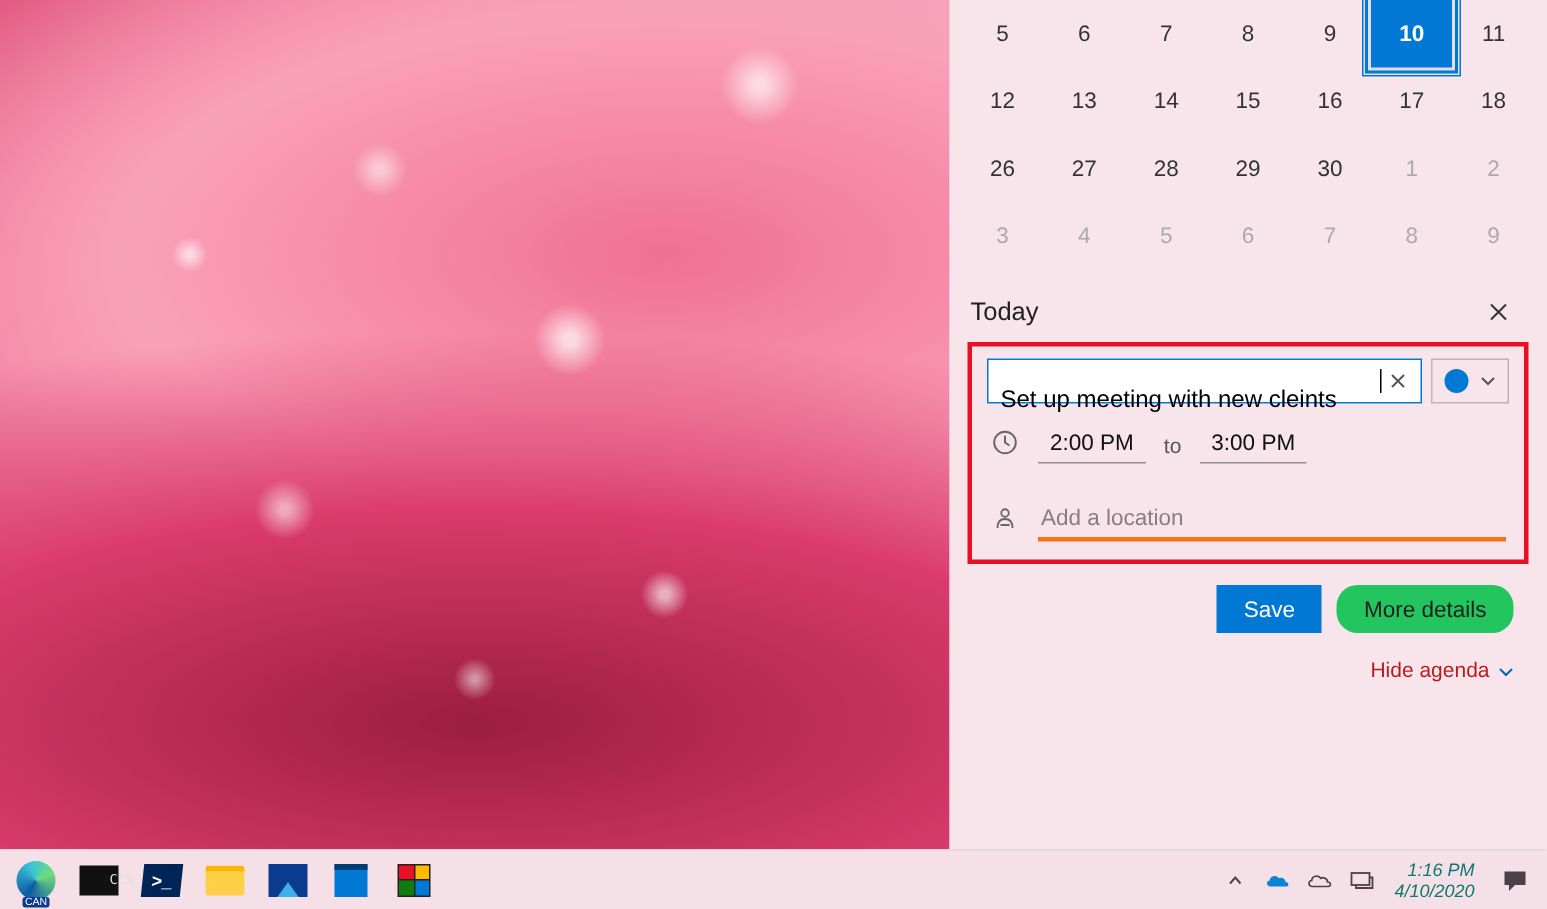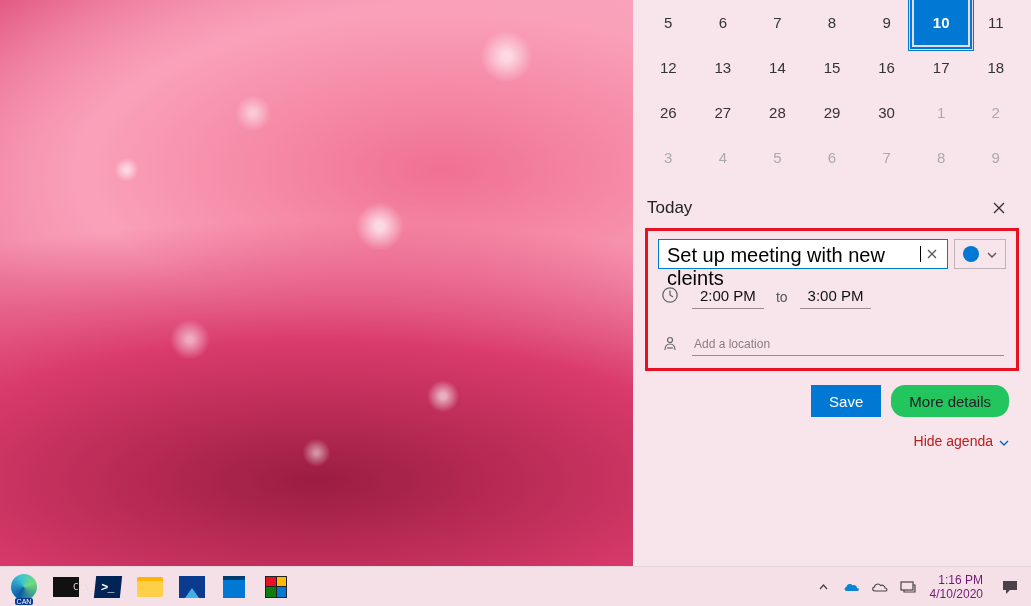--- a/index.html
+++ b/index.html
@@ -54,41 +54,41 @@
   
   .event-form {
     margin: 6px 4px 0 4px; padding: 8px 10px 12px 10px;
     border: 3px solid #e81123;
   }
   .title-row { display:flex; align-items:center; gap:6px; }
   .title-input-wrap {
     flex:1; display:flex; align-items:center; background:#fff;
     border:1px solid #0078d4; height:30px; padding:0 4px 0 8px;
   }
-  .title-input { flex:1; border:none; outline:none; font-size:20px; background:transparent;margin-top:26px; }
+  .title-input { flex:1; border:none; outline:none; font-size:16px; background:transparent;margin-top:26px; }
   .title-caret { width:1px; height:16px; background:#000; margin-left:-1px; animation: blink 1s step-end infinite; }
   @keyframes blink { 50% { opacity: 0; } }
   .title-clear { width:22px; height:22px; display:flex; align-items:center; justify-content:center; font-size:12px; color:#444; cursor:pointer; }
   .category-picker {
     display:flex; align-items:center; gap:8px; height:30px; padding:0 8px;
     border:1px solid #bdb2b7; cursor:pointer;
   }
   .category-dot { width:16px; height:16px; border-radius:50%; background:#0078d4; }
   .chevron { font-size:11px; color:#444; }
 
   .time-row { display:flex; align-items:center; gap:12px; margin-top:16px; padding-left:2px; }
   .clock-icon { width:20px; text-align:center; color:#555; }
   .time-field { font-size:15px; color:#111; border-bottom:1px solid #9a8d92; padding:2px 8px 4px 8px; cursor:pointer; }
   .to-label { font-size:14px; color:#555; }
 
   .location-row { display:flex; align-items:center; gap:12px; margin-top:24px; padding:0 2px 0 2px; }
   .location-icon { width:20px; text-align:center; color:#555; }
   .location-input {
-    flex:1; border:none; border-bottom:1px solid #f97316; background:transparent;
-    font-size:12px; padding:4px 2px; color:#1d4ed8; outline:none;
+    flex:1; border:none; border-bottom:3px solid #f97316; background:transparent;
+    font-size:15px; padding:4px 2px; color:#1d4ed8; outline:none;
   }
   .location-input::placeholder { color:#8a7d82; }
 
   
   .button-row { display:flex; justify-content:flex-end; gap:10px; margin:14px 14px 0 0;align-items:center; }
   .btn { height:32px; padding:0 18px; font-size:15px; border:none; cursor:pointer; }
   .btn-primary { background:#0078d4; color:#fff; }
   .btn-secondary { background:#22c55e; color:#222;border-radius:14px; }
 
   .hide-agenda { display:flex; justify-content:flex-end; align-items:flex-start; gap:6px; margin:16px 14px 0 0; color:#b91c1c; font-size:14px; cursor:pointer; }
@@ -98,21 +98,21 @@
     position:absolute; left:0; bottom:0; width:100%; height:40px;
     background: rgba(245, 223, 231, 0.92);
     display:flex; align-items:center; justify-content:space-between;
     border-top:1px solid #e3d5dc;
   }
   .taskbar-left { display:flex; align-items:center; gap:2px; padding-left:4px; }
   .tb-item { width:40px; height:40px; display:flex; align-items:center; justify-content:center; cursor:pointer; }
   .taskbar-right { display:flex; align-items:center; gap:4px; padding-right:4px; }
   .tray-icon { width:24px; height:40px; display:flex; align-items:center; justify-content:center; color:#4a4248; font-size:14px; cursor:pointer; }
   .tray-arrow { font-size:10px; }
-  .clock-block { text-align:right; font-size:12px; line-height:14px; color:#701a75; padding:0 6px; cursor:pointer; }
+  .clock-block { text-align:right; font-size:12px; line-height:14px; color:#0f766e; padding:0 6px; cursor:pointer;font-style:italic; }
   .action-center { width:34px; display:flex; align-items:center; justify-content:center; cursor:pointer; }
 
   
   .edge-icon {
     width:26px;height:26px;border-radius:50%;
     background: conic-gradient(from 210deg, #0c59a4, #39c2d7 35%, #6fdc7d 60%, #0c59a4);
   }
   .terminal-icon { width:26px;height:20px;background:#111;display:flex;align-items:center;padding-left:20px;color:#ddd;font-size:9px;font-family:monospace; }
   .powershell-icon { width:26px;height:22px;background:#012456;display:flex;align-items:center;justify-content:center;color:#fff;font-size:12px;font-weight:bold; transform:skewX(-6deg); }
   .explorer-icon { width:26px;height:20px;background:#ffcf48;border-top:4px solid #ffb400;border-radius:2px; }

